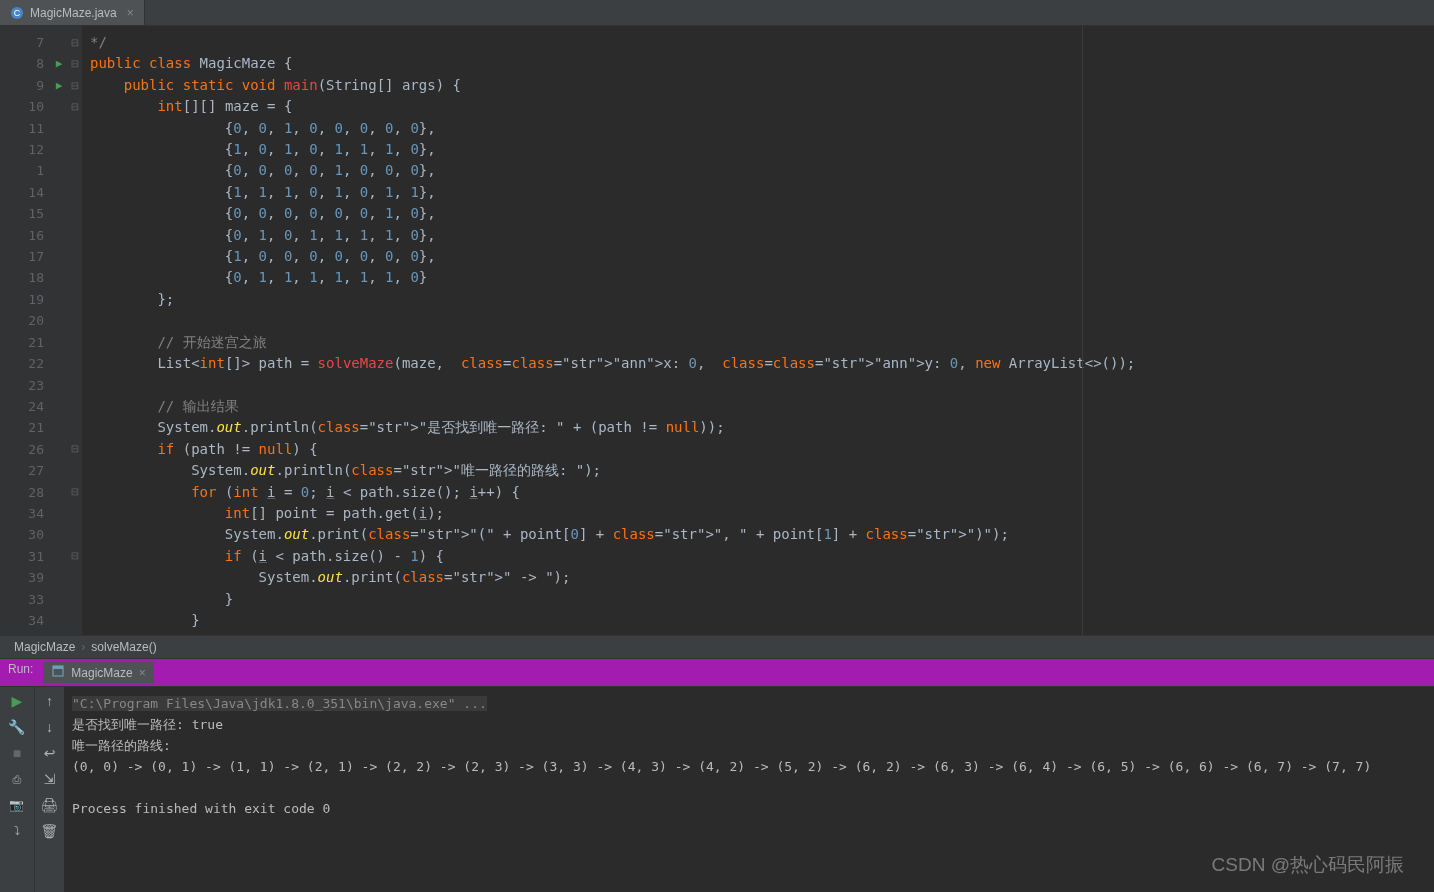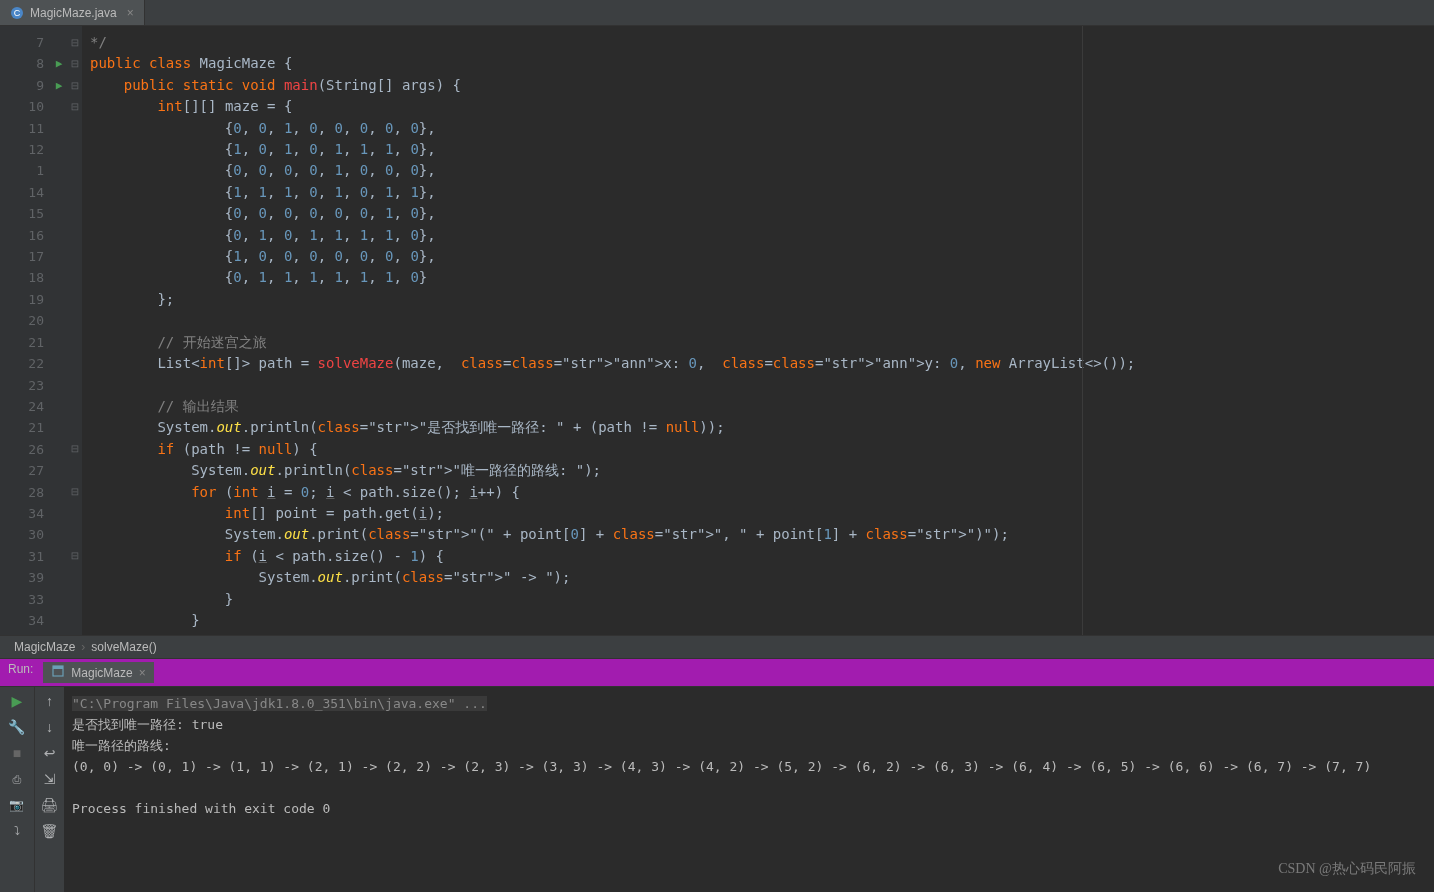--- a/index.html
+++ b/index.html
@@ -147,25 +147,25 @@
     line-height: 21px;
     padding: 6px 8px;
     color: #bbbbbb;
     white-space: pre;
     overflow:auto;
   }
   .console .cmd { background:#3a3a3a; color:#888;}
 
   .watermark {
     position: fixed;
-    right: 18px;
+    right: 30px;
     bottom: 14px;
-    font-size: 14px;
+    font-size: 19px;
     color: rgba(200,200,200,0.5);
-    font-family: Liberation Serif, serif;
+    font-family: Liberation Sans, sans-serif;
     pointer-events: none;
   }
 </style>
 </head>
 <body>
 
 <div class="tab-bar">
   <div class="tab">
     <span class="tab-icon">
       <svg viewBox="0 0 14 14">

